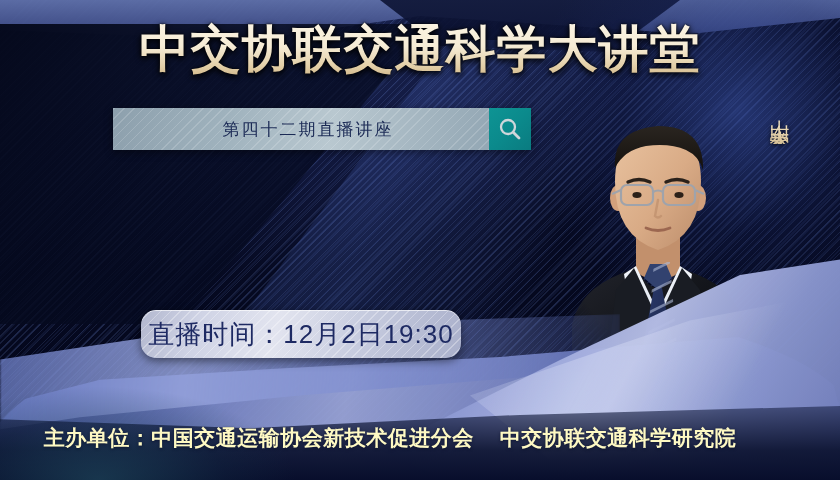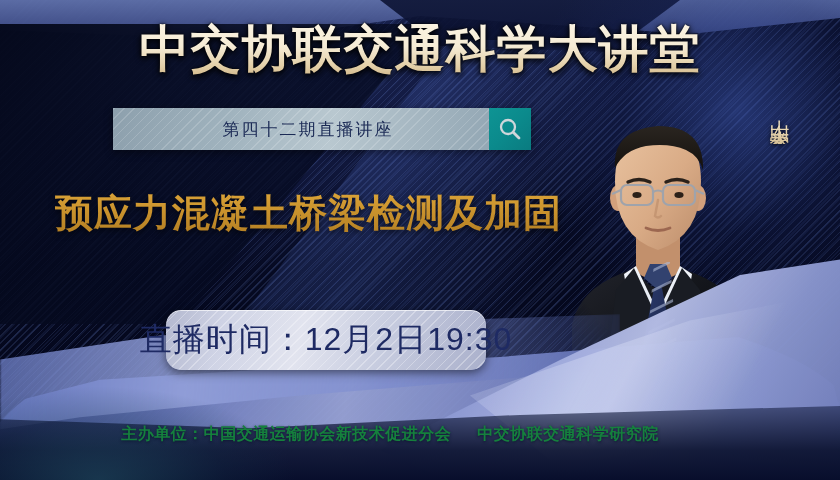--- a/index.html
+++ b/index.html
@@ -167,29 +167,29 @@
     background: linear-gradient(180deg, #dda63a 0%, #c8912c 50%, #b07c22 100%);
     -webkit-background-clip: text;
     background-clip: text;
     -webkit-text-fill-color: transparent;
     filter: drop-shadow(0 2px 3px rgba(0,0,0,0.65));
     white-space: nowrap;
   }
 
   
   .time-pill {
-    position: absolute; left: 166px; top: 310px; width: 320px; height: 60px;
+    position: absolute; left: 141px; top: 310px; width: 320px; height: 48px;
     border-radius: 15px;
     background:
       repeating-linear-gradient(-45deg, rgba(255,255,255,0.30) 0 1px, rgba(255,255,255,0) 1px 7px),
       linear-gradient(105deg, #b3b8cf 0%, #cfd3e5 18%, #e2e4ef 42%, #c8cde0 66%, #aab0cb 100%);
     display: flex; align-items: center; justify-content: center;
     box-shadow: 0 3px 10px rgba(0,0,0,0.5), inset 0 1px 0 rgba(255,255,255,0.65);
     color: #1e2a63;
-    font-size: 32px;
+    font-size: 26px;
     font-weight: 500;
     letter-spacing: 1px;
     white-space: nowrap;
   }
 
   
   .vtext {
     position: absolute;
     writing-mode: vertical-rl;
     text-orientation: upright;
@@ -210,22 +210,22 @@
   .portrait {
     position: absolute; left: 558px; top: 112px; width: 200px; height: 272px;
     overflow: hidden;
   }
   .portrait svg { display: block; }
 
   
   .footer {
     position: absolute; left: 0; top: 424px; width: 780px;
     text-align: center;
-    color: #15803d;
-    font-size: 16px;
+    color: #fef9c3;
+    font-size: 21px;
     font-weight: 700;
     letter-spacing: 0.5px;
     text-shadow: 0 1px 3px rgba(10,16,44,0.85);
     white-space: nowrap;
   }
   .footer .gap { display: inline-block; width: 26px; }
 </style>
 </head>
 <body>
 
@@ -343,21 +343,20 @@
   <div class="sub-bar">
     <div class="sub-bar-text">第四十二期直播讲座</div>
     <div class="sub-bar-icon">
       <svg width="26" height="26" viewBox="0 0 26 26" xmlns="http://www.w3.org/2000/svg">
         <circle cx="11" cy="11" r="7" fill="none" stroke="#cfd6da" stroke-width="2.3"></circle>
         <line x1="16.2" y1="16.2" x2="22" y2="22" stroke="#cfd6da" stroke-width="2.8" stroke-linecap="round"></line>
       </svg>
     </div>
   </div>
 
-  <div class="topic">预应力混凝土桥梁检测及加固</div>
 
   <div class="time-pill">直播时间：12月2日19:30</div>
 
   <div class="vtext vtext-affil">山东大学齐鲁交通学院</div>
   <div class="vtext vtext-name">张峰</div>
   <div class="vtext vtext-title">教授</div>
 
   <div class="footer">
     <span>主办单位：</span><span>中国交通运输协会新技术促进分会</span><span class="gap"></span><span>中交协联交通科学研究院</span>
   </div>

